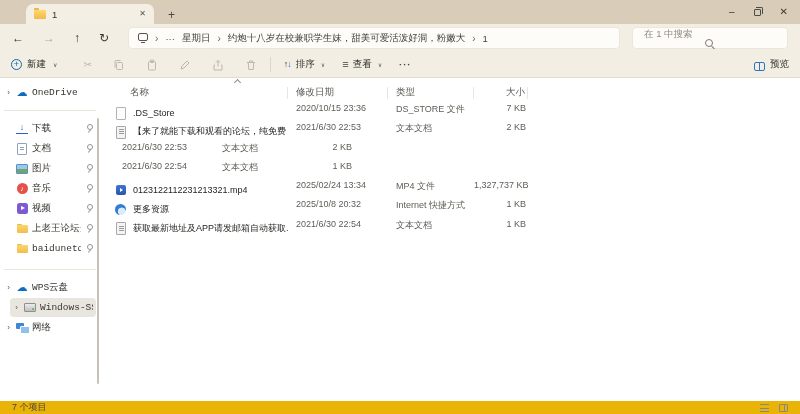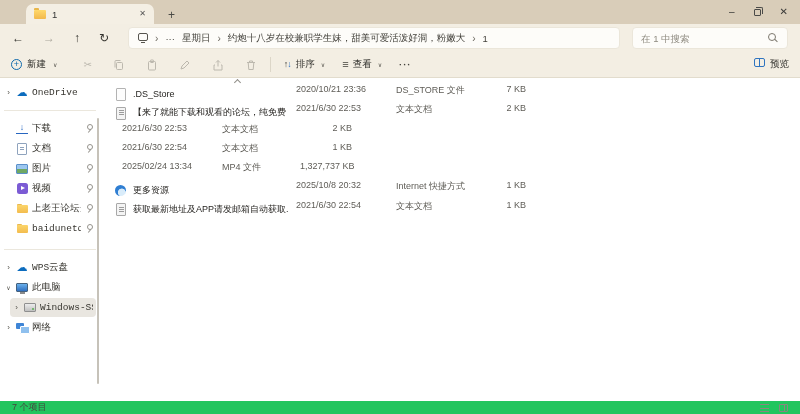--- a/index.html
+++ b/index.html
@@ -22,21 +22,21 @@
 
   
   .navbar{height:28px;background:#f3eee3;display:flex;align-items:center;padding:0 12px;flex:0 0 auto;}
   .nav-btn{font-size:12px;color:#35342f;margin-right:19px;line-height:1;}
   .nav-btn.disabled{color:#aba79c;}
   .addressbar{flex:1;height:22px;background:#fdfcf9;border:1px solid #ebe6da;border-radius:4px;display:flex;align-items:center;padding:0 9px;gap:7px;font-size:9.5px;color:#44423c;margin-right:12px;white-space:nowrap;overflow:hidden;}
   .pc-glyph{width:10px;height:8px;border:1px solid #56544e;border-radius:2px;position:relative;flex:0 0 auto;margin-top:-2px;}
   .pc-glyph::after{content:"";position:absolute;left:2px;bottom:-3px;width:4px;height:1px;background:#56544e;}
   .crumb-sep{font-size:10px;color:#6a675f;}
   .crumb{white-space:nowrap;}
-  .searchbox{width:156px;height:22px;background:#fdfcf9;border:1px solid #ebe6da;border-radius:4px;display:flex;align-items:center;padding:0 8px;}
+  .searchbox{width:156px;height:22px;background:#fdfcf9;border:1px solid #ebe6da;border-radius:4px;display:flex;align-items:center;padding:0 8px;flex-direction:column;}
   .search-input{border:none;outline:none;background:transparent;flex:1;font-size:9.5px;color:#55524a;font-family:inherit;min-width:0;}
   .search-input::placeholder{color:#8f8b81;}
   .search-glyph{width:11px;height:11px;position:relative;flex:0 0 auto;}
   .search-glyph::before{content:"";position:absolute;width:6px;height:6px;border:1px solid #7d796f;border-radius:50%;left:0;top:0;}
   .search-glyph::after{content:"";position:absolute;width:4px;height:1px;background:#7d796f;transform:rotate(45deg);left:6px;top:7.5px;}
 
   
   .toolbar{height:26px;background:#f3eee3;border-bottom:1px solid #e2dccd;display:flex;align-items:center;padding:0 11px;flex:0 0 auto;font-size:9.5px;color:#2f2e2a;}
   .tb-new{display:flex;align-items:center;gap:5px;}
   .new-glyph{width:11px;height:11px;border:1px solid #0f6aad;border-radius:50%;color:#0f6aad;display:flex;align-items:center;justify-content:center;font-size:9px;line-height:1;}
@@ -44,21 +44,21 @@
   .tb-disabled{display:flex;align-items:center;gap:21px;margin-left:26px;color:#bcb8ae;}
   .scissors{font-size:10px;line-height:1;}
   .tbsvg{display:block;}
   .tb-sep{width:1px;height:15px;background:#dcd6c8;margin:0 13px;}
   .tb-sort,.tb-view{display:flex;align-items:center;gap:4px;margin-right:17px;}
   .sort-glyph{display:flex;align-items:center;}
   .sort-glyph .u{color:#44423c;font-size:9px;line-height:1;}
   .sort-glyph .d{color:#2d6fc2;font-size:9px;line-height:1;margin-left:-1px;}
   .view-glyph{font-size:11px;color:#44423c;line-height:1;}
   .tb-more{letter-spacing:1px;font-weight:bold;color:#44423c;}
-  .tb-preview{margin-left:auto;display:flex;align-items:flex-start;gap:5px;}
+  .tb-preview{margin-left:auto;display:flex;align-items:flex-end;gap:5px;}
   .preview-glyph{width:11px;height:9px;border:1px solid #2e74c0;border-radius:2px;position:relative;}
   .preview-glyph::before{content:"";position:absolute;left:4px;top:0;width:1px;height:100%;background:#2e74c0;}
 
   
   .content{flex:1;display:flex;background:#fff;position:relative;min-height:0;}
 
   
   .sidebar{width:104px;padding-top:5px;position:relative;flex:0 0 auto;}
   .sb-item{display:flex;align-items:center;height:19px;margin:0 8px 1px 2px;padding:0 3px;border-radius:4px;font-size:9.5px;color:#37352f;gap:4px;}
   .sb-item.leaf{padding-left:14px;}
@@ -113,21 +113,21 @@
   .c-size{width:54px;text-align:right;color:#5f5d57;white-space:nowrap;padding-right:2px;}
   .fico{width:13px;height:13px;position:relative;flex:0 0 auto;}
   .blank-file::before{content:"";position:absolute;left:2px;top:0.5px;width:8px;height:11px;background:#fdfdfd;border:1px solid #b3b3b3;border-radius:1px;}
   .text-file::before{content:"";position:absolute;left:2px;top:0.5px;width:8px;height:11px;background:#f4f4f4;border:1px solid #a8a8a8;border-radius:1px;}
   .text-file::after{content:"";position:absolute;left:4.5px;top:4px;width:5px;height:1px;background:#9b9b9b;box-shadow:0 2px 0 #9b9b9b,0 4px 0 #9b9b9b;}
   .media-file::before{content:"";position:absolute;inset:1.5px;background:linear-gradient(#3d76d6,#2a55a8);border-radius:2px;}
   .media-file::after{content:"";position:absolute;left:5.5px;top:4.5px;border-left:3.5px solid #fff;border-top:2px solid transparent;border-bottom:2px solid transparent;}
   .internet-shortcut::before{content:"";position:absolute;inset:1px;border-radius:50%;background:radial-gradient(circle at 62% 68%,#d9ecfa 0 36%,#2f7ed2 42% 100%);}
 
   
-  .statusbar{height:13px;flex:0 0 auto;display:flex;align-items:center;padding:0 12px;font-size:9px;color:#45433d;background:#22c55e;}
+  .statusbar{height:13px;flex:0 0 auto;display:flex;align-items:center;padding:0 12px;font-size:9px;color:#45433d;background:#eab308;}
   .status-toggles{margin-left:auto;display:flex;gap:10px;align-items:center;}
   .toggle-lines{width:9px;height:8px;border-bottom:1px solid #8a877f;border-top:1px solid #8a877f;position:relative;}
   .toggle-lines::before{content:"";position:absolute;left:0;top:3px;width:9px;height:1px;background:#8a877f;}
   .toggle-grid{width:9px;height:8px;border:1px solid #8a877f;border-radius:1px;position:relative;}
   .toggle-grid::before{content:"";position:absolute;left:3.5px;top:0;width:1px;height:100%;background:#8a877f;}
 </style>
 </head>
 <body>
 
 <div class="window">
@@ -250,67 +250,75 @@
         <span class="sb-ico doc-icon"></span>
         <span class="sb-label">文档</span>
         <span class="pin"></span>
       </div>
       <div class="sb-item leaf">
         <span class="sb-ico pictures-icon"></span>
         <span class="sb-label">图片</span>
         <span class="pin"></span>
       </div>
       <div class="sb-item leaf">
+        <span class="sb-ico music-icon">
+            <span class="glyph">♪</span>
+          </span>
+        <span class="sb-label">音乐</span>
+        <span class="pin"></span>
+      </div>
+      <div class="sb-item leaf">
         <span class="sb-ico video-icon"></span>
         <span class="sb-label">视频</span>
         <span class="pin"></span>
       </div>
       <div class="sb-item leaf">
         <span class="sb-ico folder-icon"></span>
         <span class="sb-label">上老王论坛当</span>
         <span class="pin"></span>
       </div>
       <div class="sb-item leaf">
         <span class="sb-ico folder-icon"></span>
         <span class="sb-label">baidunetdisk</span>
         <span class="pin"></span>
       </div>
       <div class="sb-divider lower"></div>
       <div class="sb-item">
         <span class="sb-chevron">›</span>
         <span class="sb-ico cloud-icon">☁</span>
         <span class="sb-label">WPS云盘</span>
       </div>
-      <div class="sb-item">
-        <span class="sb-chevron down">∨</span>
-        <span class="sb-ico computer-icon"></span>
-        <span class="sb-label">此电脑</span>
-      </div>
       <div class="sb-item child selected">
         <span class="sb-chevron">›</span>
         <span class="sb-ico drive-icon"></span>
         <span class="sb-label">Windows-SSD</span>
       </div>
       <div class="sb-item">
         <span class="sb-chevron">›</span>
         <span class="sb-ico network-icon"></span>
         <span class="sb-label">网络</span>
       </div>
       <div class="sb-scroll"></div>
     </div>
 
     <div class="filelist">
       <span class="sort-caret"></span>
+      <div class="fl-header">
+        <div class="hc hc-name">名称</div>
+        <div class="hc hc-date">修改日期</div>
+        <div class="hc hc-type">类型</div>
+        <div class="hc hc-size">大小</div>
+      </div>
 
       <div class="frow">
         <div class="c-name">
             <span class="fico blank-file"></span>
             <span class="fname">.DS_Store</span>
           </div>
-        <div class="c-date">2020/10/21 23:36</div>
+        <div class="c-date">2020/10/15 23:36</div>
         <div class="c-type">DS_STORE 文件</div>
         <div class="c-size">7 KB</div>
       </div>
       <div class="frow">
         <div class="c-name">
             <span class="fico text-file"></span>
             <span class="fname">【来了就能下载和观看的论坛，纯免费！】.txt</span>
           </div>
         <div class="c-date">2021/6/30 22:53</div>
         <div class="c-type">文本文档</div>
@@ -320,20 +328,24 @@
         <div class="c-date">2021/6/30 22:53</div>
         <div class="c-type">文本文档</div>
         <div class="c-size">2 KB</div>
       </div>
       <div class="frow">
         <div class="c-date">2021/6/30 22:54</div>
         <div class="c-type">文本文档</div>
         <div class="c-size">1 KB</div>
       </div>
       <div class="frow">
+        <div class="c-name">
+            <span class="fico media-file"></span>
+            <span class="fname">0123122112231213321.mp4</span>
+          </div>
         <div class="c-date">2025/02/24 13:34</div>
         <div class="c-type">MP4 文件</div>
         <div class="c-size">1,327,737 KB</div>
       </div>
       <div class="frow">
         <div class="c-name">
             <span class="fico internet-shortcut"></span>
             <span class="fname">更多资源</span>
           </div>
         <div class="c-date">2025/10/8 20:32</div>

